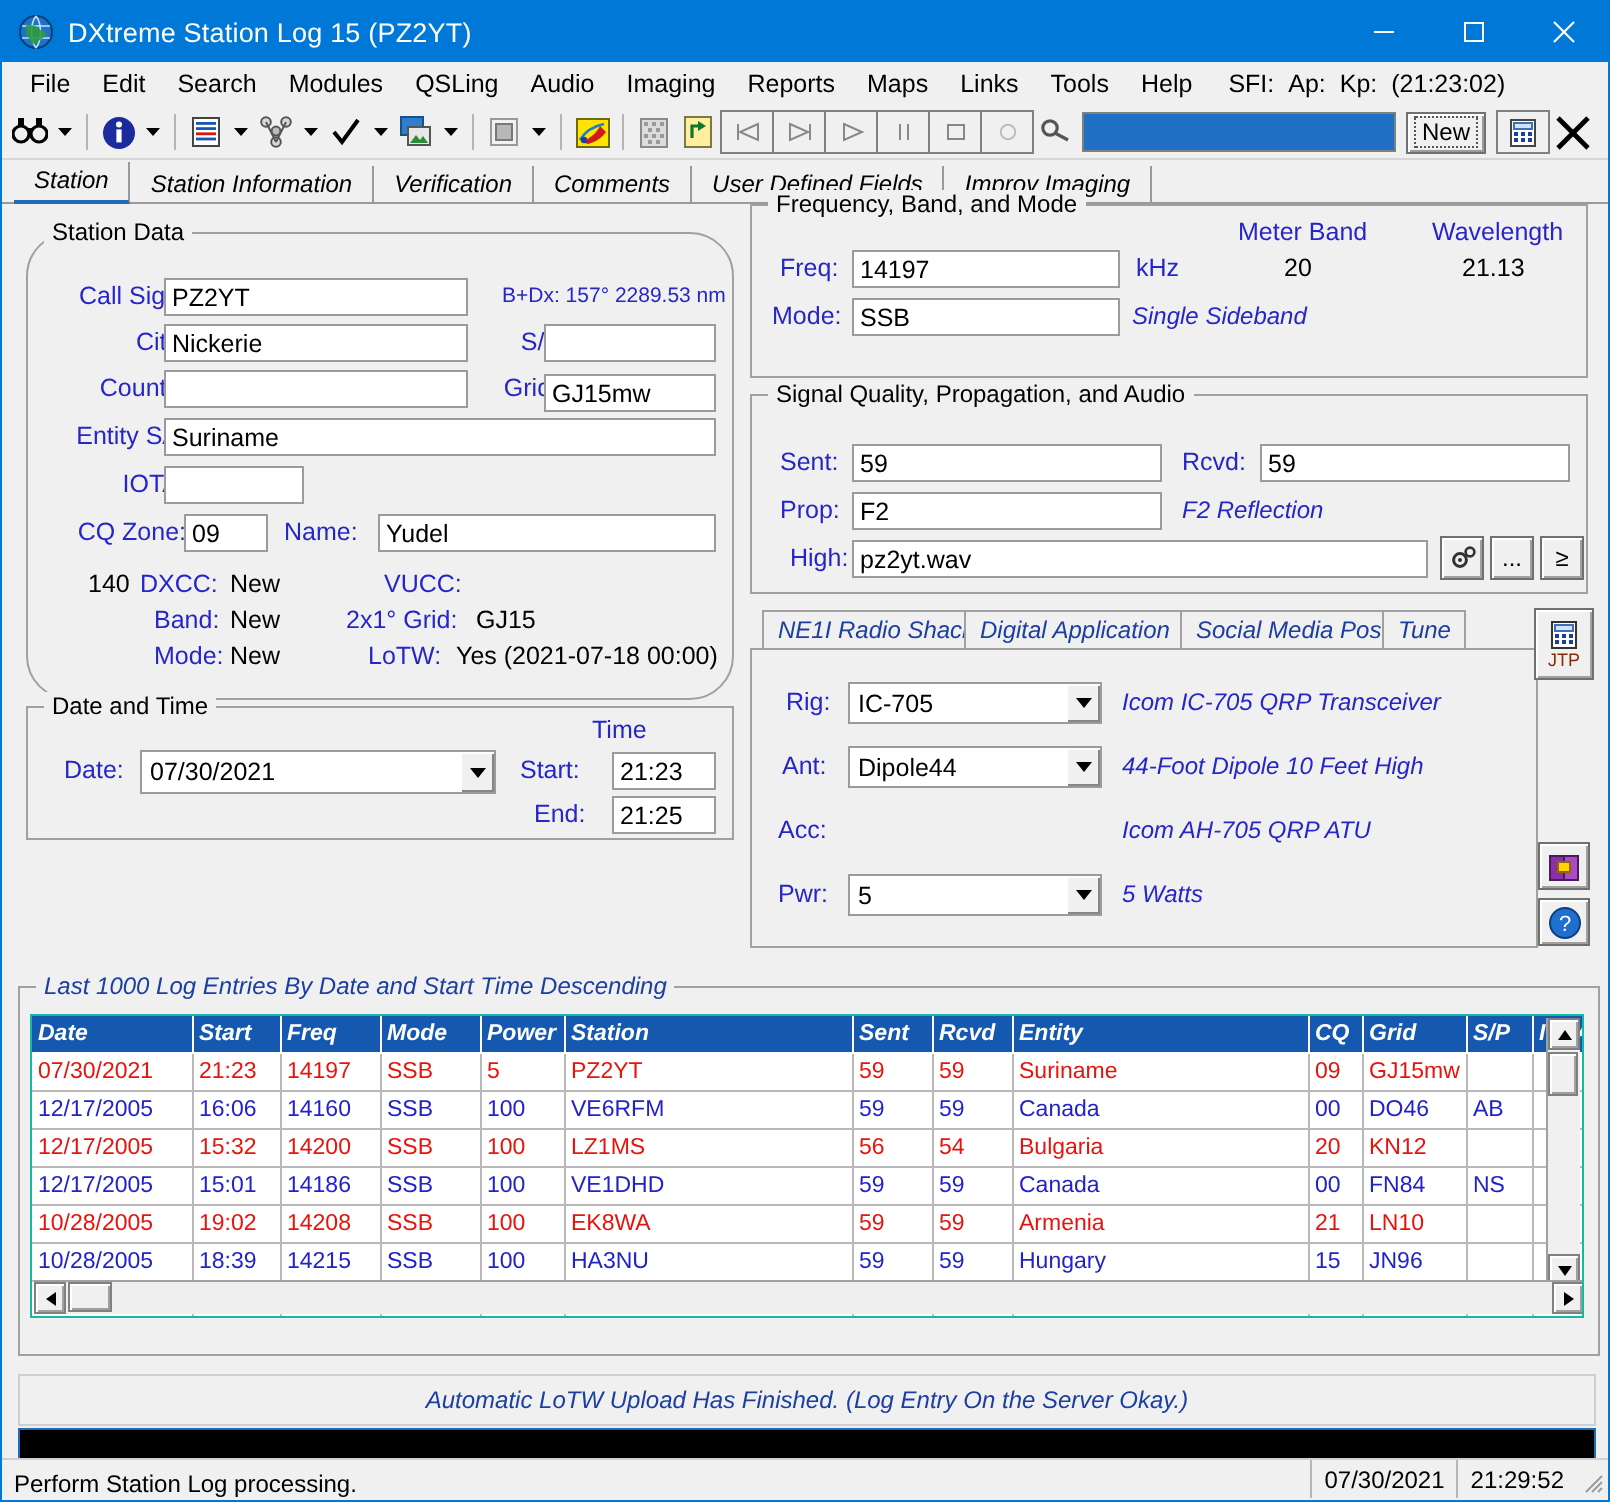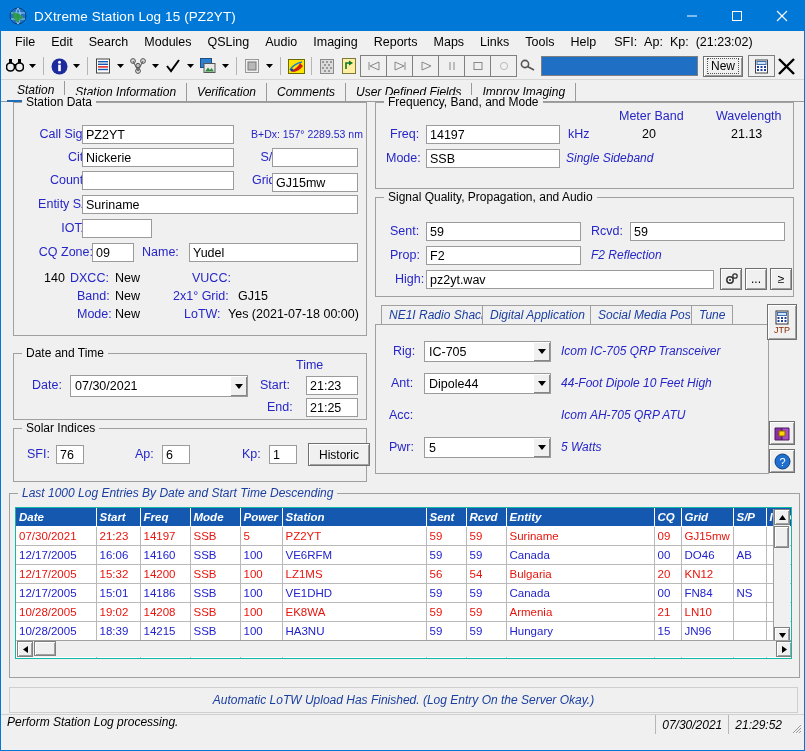--- a/index.html
+++ b/index.html
@@ -100,22 +100,22 @@
        box-shadow:inset 1px 1px 0 #fff, inset -1px -1px 0 #a0a0a0;margin-top:1px;}
   .hsb{position:absolute;left:1px;bottom:1px;width:775px;height:16px;background:#efefef;
        border-top:1px solid #a0a0a0;}
 
   .msgbar{position:absolute;left:8px;top:686px;width:789px;height:26px;background:#f0f0f0;
       display:flex;align-items:center;justify-content:center;
       font-style:italic;color:#1b3fa0;font-size:12px;
       border:1px solid #cfcfcf;box-sizing:border-box;}
   .blackbar{position:absolute;left:8px;top:713px;width:789px;height:16px;background:#000;
       border:1px solid #1e6bb8;box-sizing:border-box;}
-  .statusbar{position:absolute;left:0;bottom:16px;width:803px;height:20px;background:#f0f0f0;
-      border-top:1px solid #d0d0d0;display:flex;align-items:flex-start;font-size:12px;color:#000;box-sizing:border-box;font-style:italic;}
+  .statusbar{position:absolute;left:0;bottom:1px;width:803px;height:20px;background:#f0f0f0;
+      border-top:1px solid #d0d0d0;display:flex;align-items:flex-end;font-size:12px;color:#000;box-sizing:border-box;}
   .st-left{flex:1;padding-left:6px;}
   .st-cell{border-left:1px solid #b6b6b6;padding:0 6px;height:100%;display:flex;align-items:center;}
   .grip{width:14px;height:100%;display:flex;align-items:flex-end;justify-content:flex-end;padding:0 2px 2px 0;}
 </style>
 </head>
 <body>
 
 <div class="app">
 
   <div class="titlebar">
@@ -369,21 +369,21 @@
 
   <div class="tabstrip">
     <div class="tab active">Station</div>
     <div class="tab">Station Information</div>
     <div class="tab">Verification</div>
     <div class="tab">Comments</div>
     <div class="tab">User Defined Fields</div>
     <div class="tab">Improv Imaging</div>
   </div>
 
-  <div class="group" style="left:12px;top:101px;width:352px;height:232px;">
+  <div class="group" style="left:12px;top:115px;width:352px;height:232px;border-radius:22px;">
     <div class="glegend">Station Data</div>
 
     <div class="lbl" style="left:6px;top:24px;width:73px;text-align:right;">Call Sign:</div>
     <div class="fld" style="left:68px;top:22px;width:152px;height:19px;">PZ2YT</div>
     <div class="lbl-small" style="left:237px;top:25px;">B+Dx:  157° 2289.53 nm</div>
 
     <div class="lbl" style="left:6px;top:47px;width:73px;text-align:right;">City:</div>
     <div class="fld" style="left:68px;top:45px;width:152px;height:19px;">Nickerie</div>
     <div class="lbl" style="left:215px;top:47px;width:55px;text-align:right;">S/P:</div>
     <div class="fld" style="left:258px;top:45px;width:86px;height:19px;"></div>
@@ -432,30 +432,20 @@
             <polygon points="0,0 8,0 4,5" fill="#000"></polygon>
           </svg>
         </span>
     </div>
     <div class="lbl" style="left:246px;top:24px;">Start:</div>
     <div class="fld" style="left:292px;top:22px;width:52px;height:19px;">21:23</div>
     <div class="lbl" style="left:253px;top:46px;">End:</div>
     <div class="fld" style="left:292px;top:44px;width:52px;height:19px;">21:25</div>
   </div>
 
-  <div class="group" style="left:12px;top:427px;width:352px;height:52px;">
-    <div class="glegend">Solar Indices</div>
-    <div class="lbl" style="left:13px;top:18px;">SFI:</div>
-    <div class="fld" style="left:42px;top:16px;width:28px;height:19px;">76</div>
-    <div class="lbl" style="left:121px;top:18px;">Ap:</div>
-    <div class="fld" style="left:148px;top:16px;width:28px;height:19px;">6</div>
-    <div class="lbl" style="left:228px;top:18px;">Kp:</div>
-    <div class="fld" style="left:255px;top:16px;width:28px;height:19px;">1</div>
-    <div class="btn3d" style="left:294px;top:14px;width:62px;height:23px;">Historic</div>
-  </div>
 
   <div class="group" style="left:374px;top:101px;width:417px;height:85px;">
     <div class="glegend">Frequency, Band, and Mode</div>
     <div class="lbl" style="left:243px;top:6px;">Meter Band</div>
     <div class="lbl-blk" style="left:266px;top:24px;">20</div>
     <div class="lbl" style="left:340px;top:6px;">Wavelength</div>
     <div class="lbl-blk" style="left:355px;top:24px;">21.13</div>
     <div class="lbl" style="left:14px;top:24px;">Freq:</div>
     <div class="fld" style="left:50px;top:22px;width:134px;height:19px;">14197</div>
     <div class="lbl" style="left:192px;top:24px;">kHz</div>

